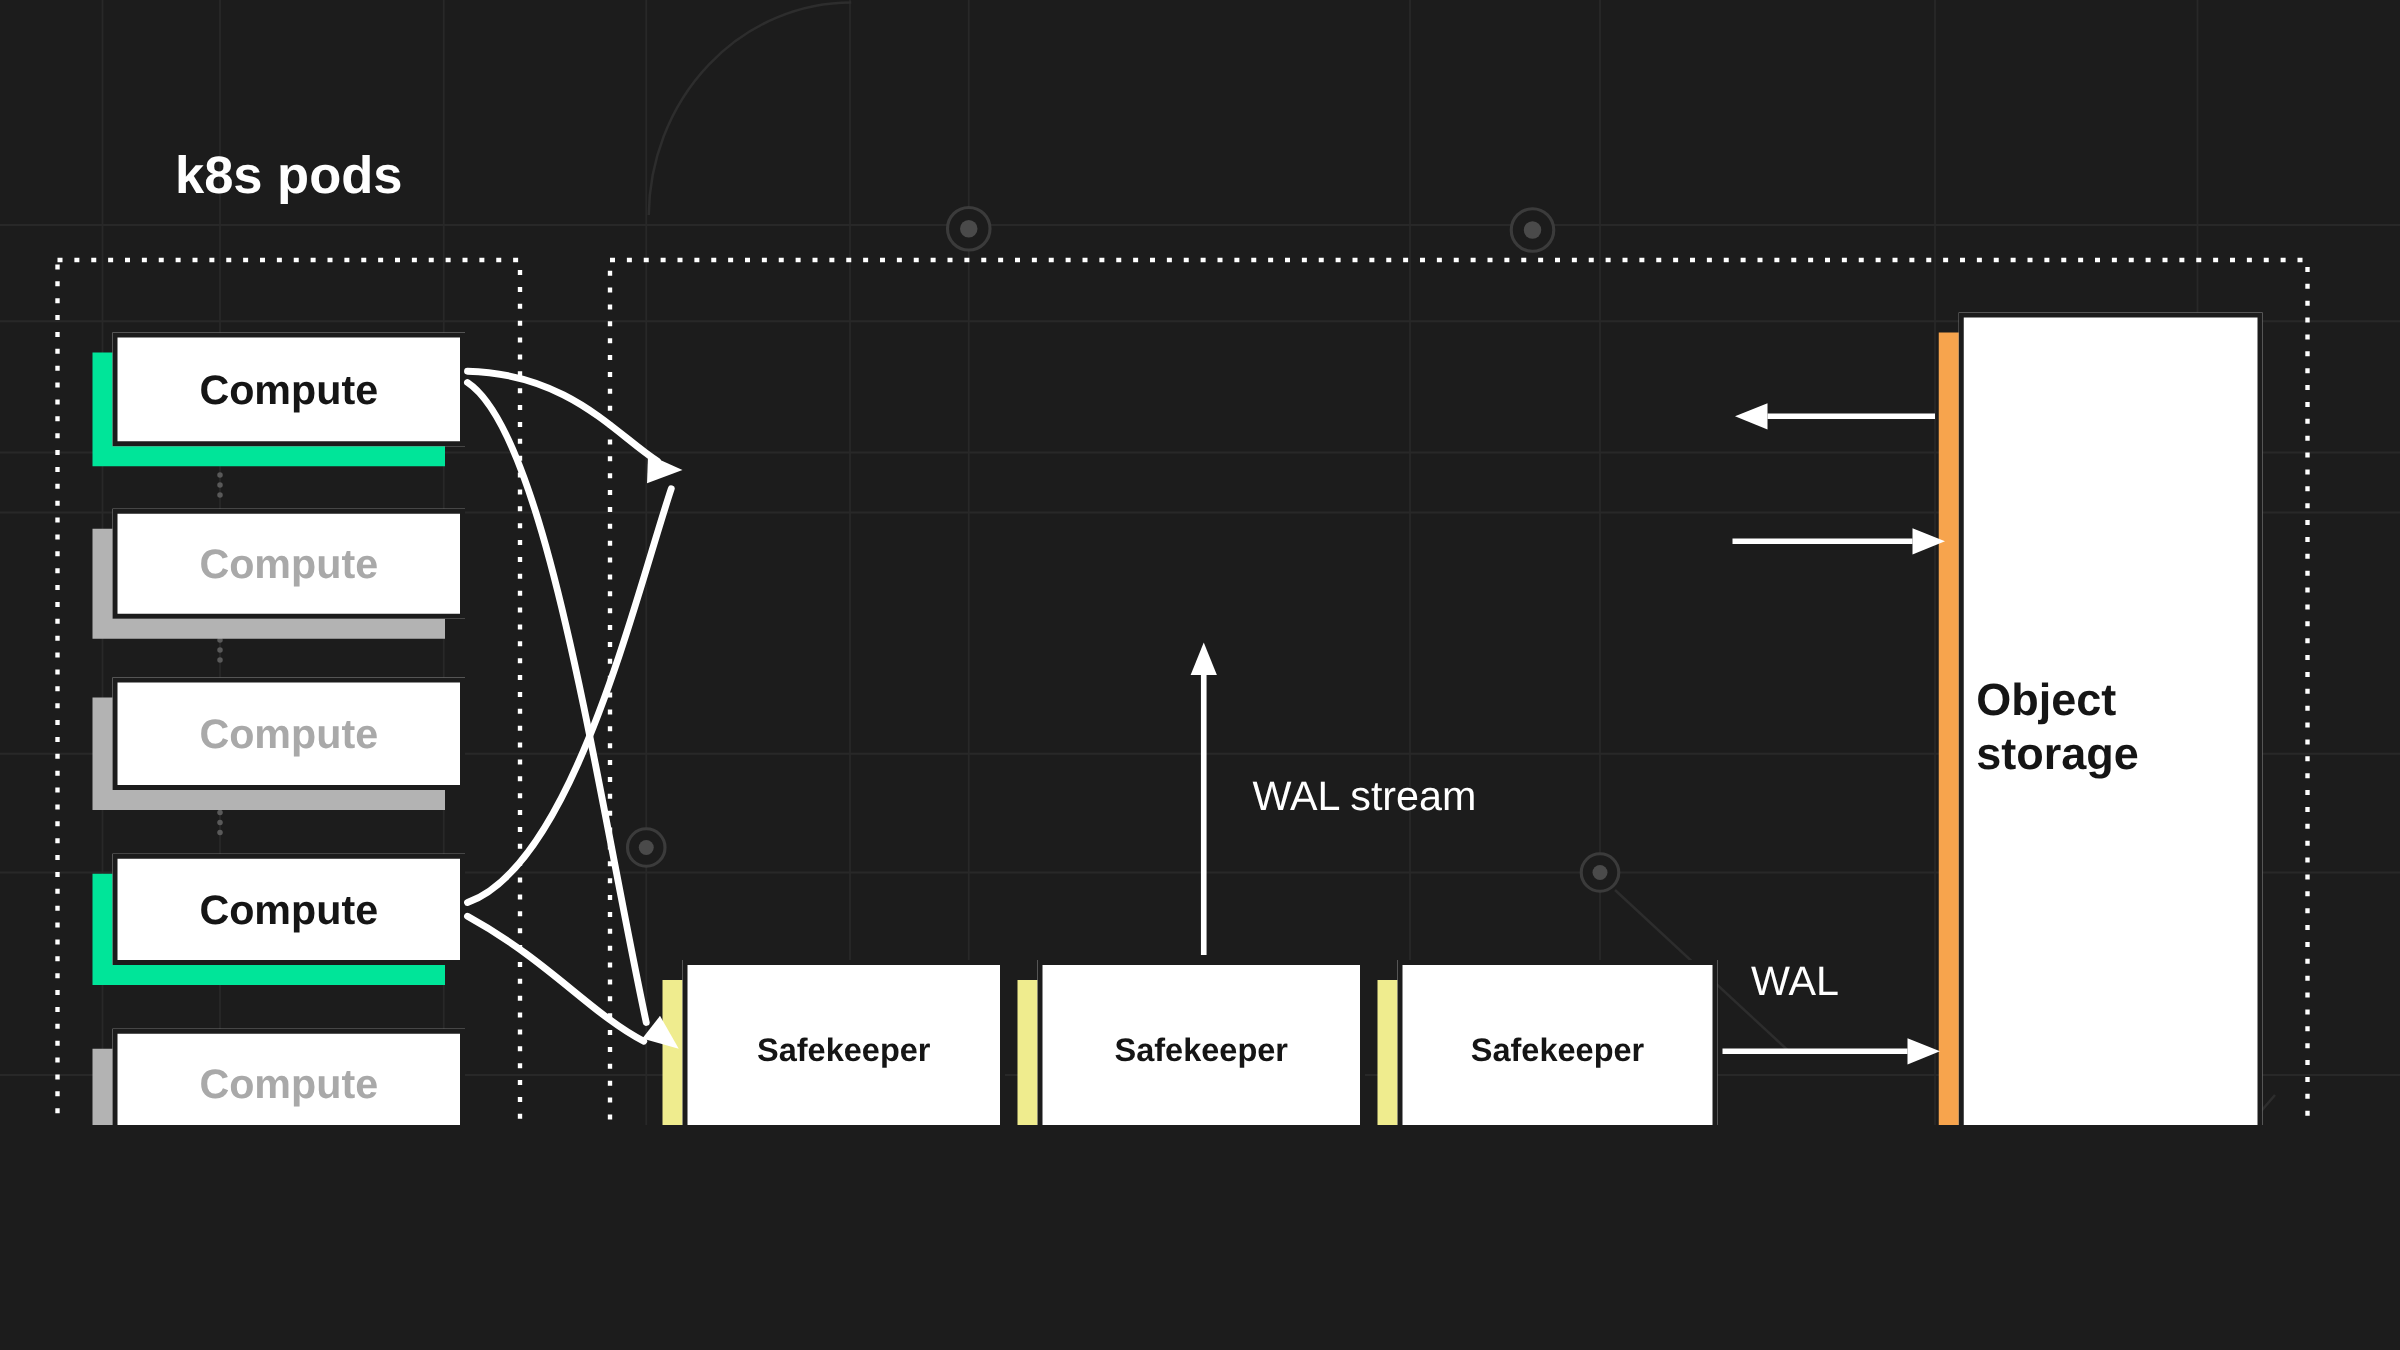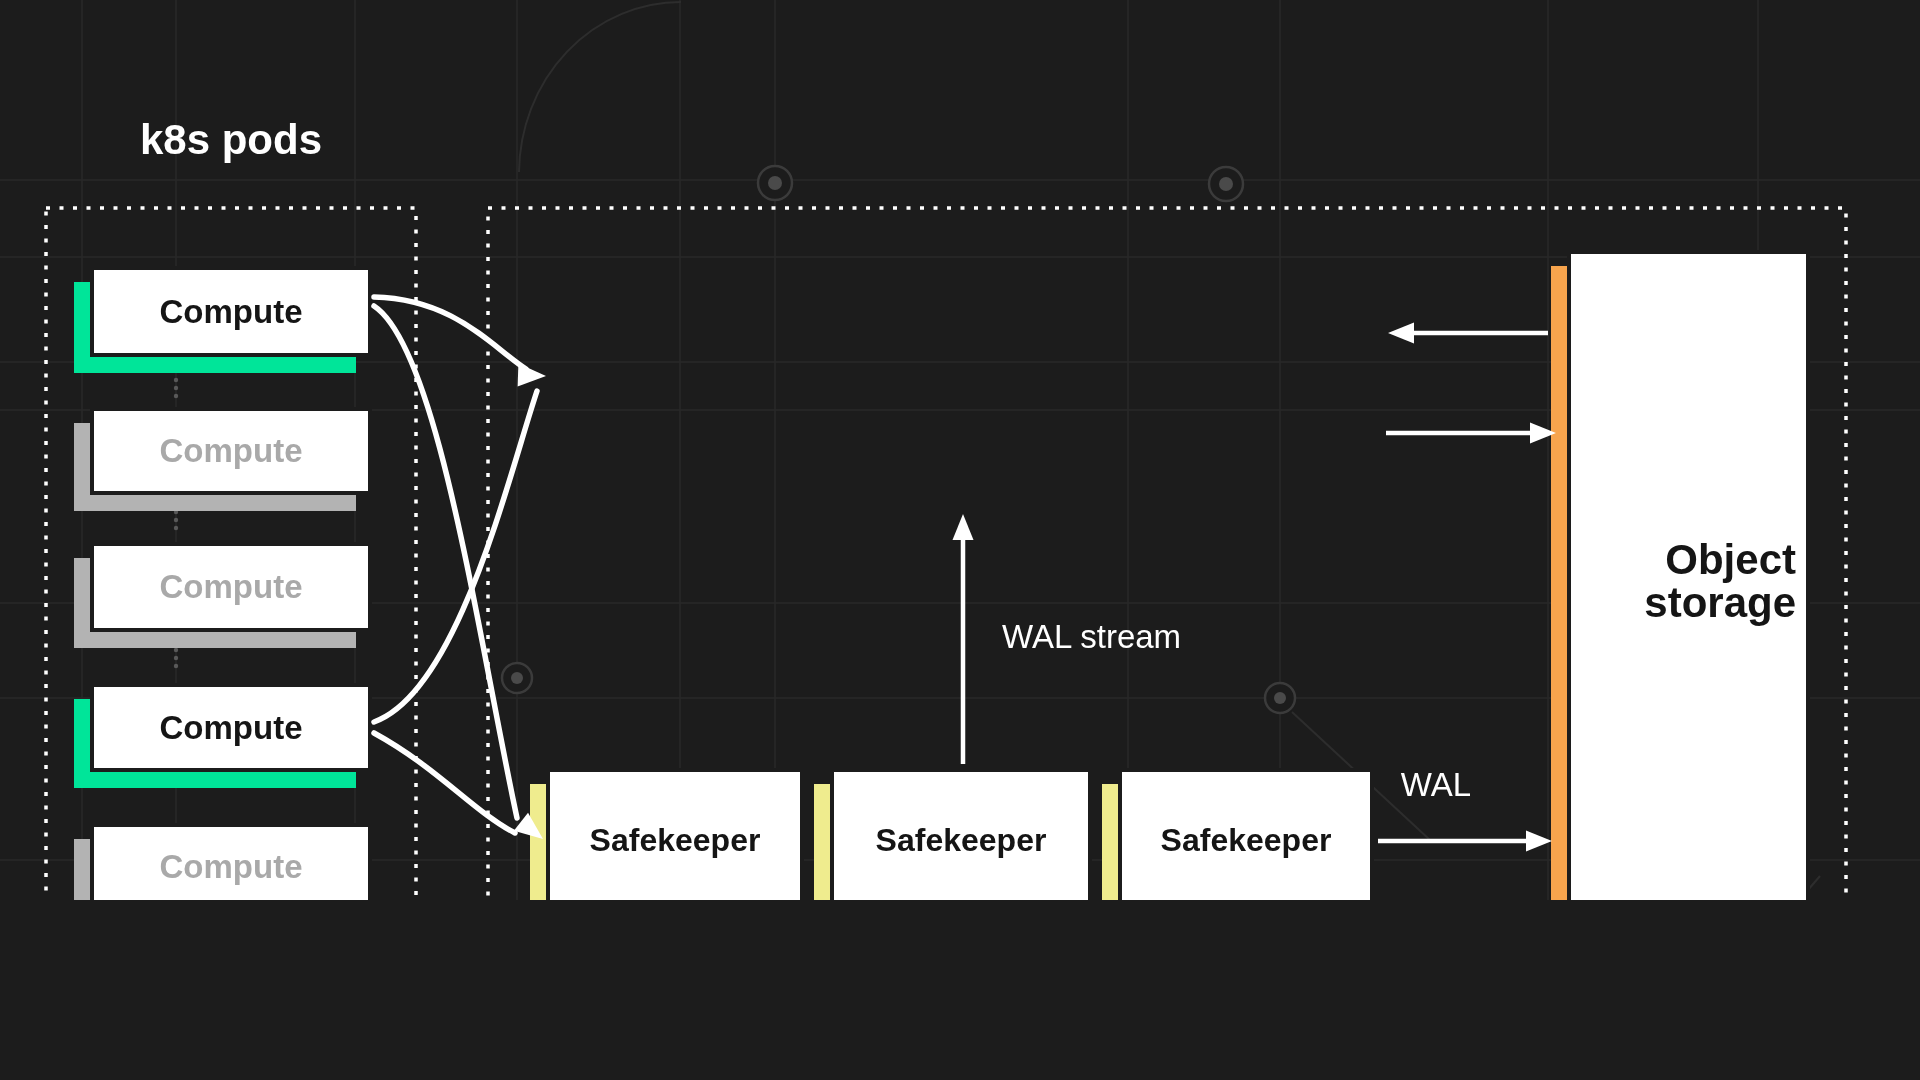--- a/index.html
+++ b/index.html
@@ -18,36 +18,36 @@
   .nbox { position:absolute; }
   .nbox .accent {
     position:absolute; left:-16px; top:16px; width:100%; height:100%;
     background:var(--ac);
   }
   .nbox .face {
     position:absolute; left:0; top:0; width:100%; height:100%;
     box-sizing:border-box; background:var(--face,#fff);
     border:4px solid var(--bg,#1c1c1c);
     display:flex; align-items:center; justify-content:center;
-    font-weight:700; color:var(--text-dark,#151515); text-align:right;
+    font-weight:700; color:var(--text-dark,#151515); text-align:left;
   }
 
   .compute { --ac: var(--accent-active,#00e599); }
   .compute .face { font-size:33px; }
   .compute.inactive { --ac: var(--accent-inactive,#b3b3b3); }
   .compute.inactive .face { color:var(--text-inactive,#a9a9a9); }
 
   .pageserver { --ac: var(--accent-pageserver,#a79bf2); }
   .pageserver .face { font-size:34px; }
 
   .safekeeper { --ac: var(--accent-safekeeper,#efec8e); }
-  .safekeeper .face { font-size:32px; }
+  .safekeeper .face { font-size:26px; }
 
   .objectstorage { --ac: var(--accent-object,#f7a44d); }
-  .objectstorage .face { font-size:42px; line-height:43px; padding:0 10px; }
+  .objectstorage .face { font-size:36px; line-height:43px; padding:0 10px; }
 
   .flow-label {
     position:absolute; color:var(--text-light,#fff);
     font-size:33px; font-weight:400; white-space:nowrap;margin-left:20px;
   }
   #wal-label { width:160px; text-align:center; }
 </style>
 </head>
 <body>
 

